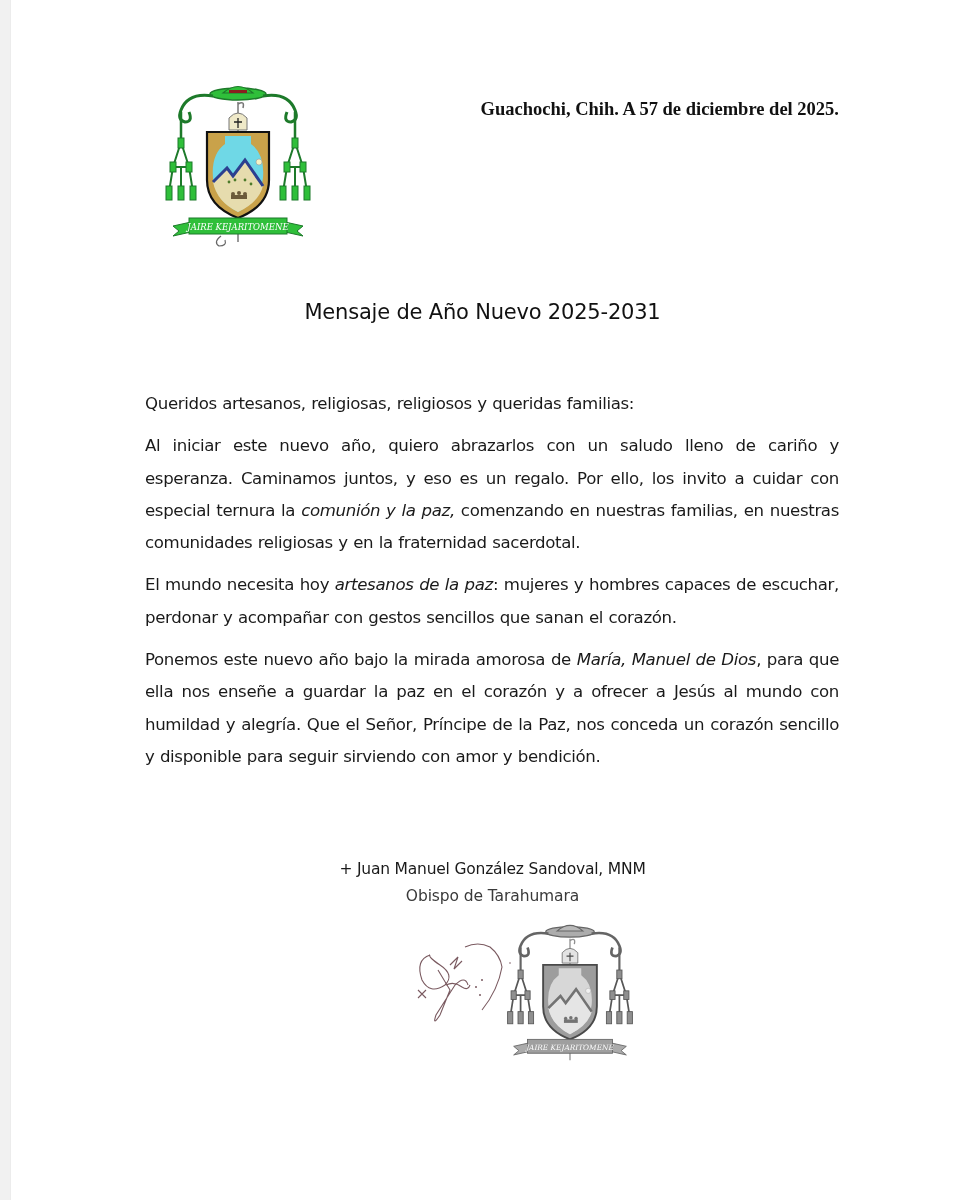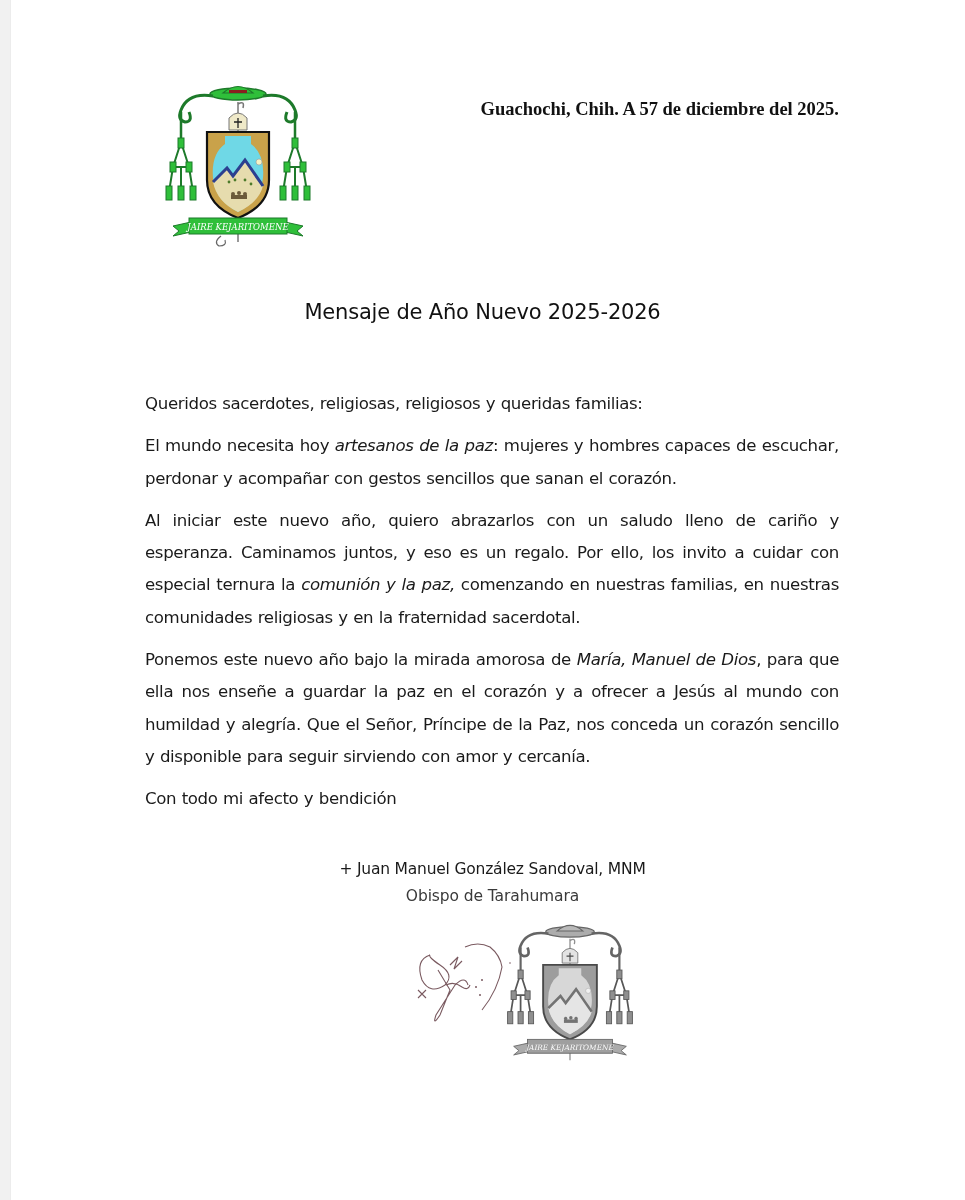--- a/index.html
+++ b/index.html
@@ -97,28 +97,27 @@
 
   <path d="M10 144 L28 140 L28 150 L10 154 L16 149 Z" fill="#2fbf3a" stroke="#1d7a2a" stroke-width="1"></path>
   <path d="M140 144 L122 140 L122 150 L140 154 L134 149 Z" fill="#2fbf3a" stroke="#1d7a2a" stroke-width="1"></path>
   <rect x="26" y="136" width="98" height="16" fill="#2fbf3a" stroke="#1d7a2a" stroke-width="1"></rect>
   <text x="75" y="148" text-anchor="middle" font-family="DejaVu Serif, serif" font-style="italic" font-size="8.5" fill="#ffffff">JAIRE KEJARITOMENE</text>
   <path d="M58 154 Q50 160 56 164 Q64 164 62 158" fill="none" stroke="#666" stroke-width="1.2"></path>
 </svg>
 
 <div class="place-date">Guachochi, Chih. A 57 de diciembre del 2025.</div>
 
-<div class="doc-title">Mensaje de Año Nuevo 2025-2026</div>
+<div class="doc-title">Mensaje de Año Nuevo 2025-2031</div>
 
 <div class="body-text">
-  <p class="greeting">Queridos sacerdotes, religiosas, religiosos y queridas familias:</p>
+  <p class="greeting">Queridos artesanos, religiosas, religiosos y queridas familias:</p>
+  <p><span>Al iniciar este nuevo año, quiero abrazarlos con un saludo lleno de cariño y esperanza. Caminamos juntos, y eso es un regalo. Por ello, los invito a cuidar con especial ternura la </span><em>comunión y la paz,</em><span> comenzando en nuestras familias, en nuestras comunidades religiosas y en la fraternidad sacerdotal.</span></p>
   <p><span>El mundo necesita hoy </span><em>artesanos de la paz</em><span>: mujeres y hombres capaces de escuchar, perdonar y acompañar con gestos sencillos que sanan el corazón.</span></p>
-  <p><span>Al iniciar este nuevo año, quiero abrazarlos con un saludo lleno de cariño y esperanza. Caminamos juntos, y eso es un regalo. Por ello, los invito a cuidar con especial ternura la </span><em>comunión y la paz,</em><span> comenzando en nuestras familias, en nuestras comunidades religiosas y en la fraternidad sacerdotal.</span></p>
-  <p><span>Ponemos este nuevo año bajo la mirada amorosa de </span><em>María, Manuel de Dios</em><span>, para que ella nos enseñe a guardar la paz en el corazón y a ofrecer a Jesús al mundo con humildad y alegría. Que el Señor, Príncipe de la Paz, nos conceda un corazón sencillo y disponible para seguir sirviendo con amor y cercanía.</span></p>
-  <p>Con todo mi afecto y bendición</p>
+  <p><span>Ponemos este nuevo año bajo la mirada amorosa de </span><em>María, Manuel de Dios</em><span>, para que ella nos enseñe a guardar la paz en el corazón y a ofrecer a Jesús al mundo con humildad y alegría. Que el Señor, Príncipe de la Paz, nos conceda un corazón sencillo y disponible para seguir sirviendo con amor y bendición.</span></p>
 </div>
 
 <div class="signature-name">+ Juan Manuel González Sandoval, MNM</div>
 <div class="signature-title">Obispo de Tarahumara</div>
 
 <svg class="signature-scribble" viewBox="0 0 110 95">
   <g fill="none" stroke="#7a5a60" stroke-width="1.1">
     <path d="M20 20 Q5 25 12 45 Q20 60 35 50 Q45 40 30 30 Q18 22 20 20"></path>
     <path d="M28 35 L40 55 L30 80 Q22 92 26 80 L45 50 Q55 40 58 50"></path>
     <path d="M40 30 L48 22 L44 34 L52 26"></path>

